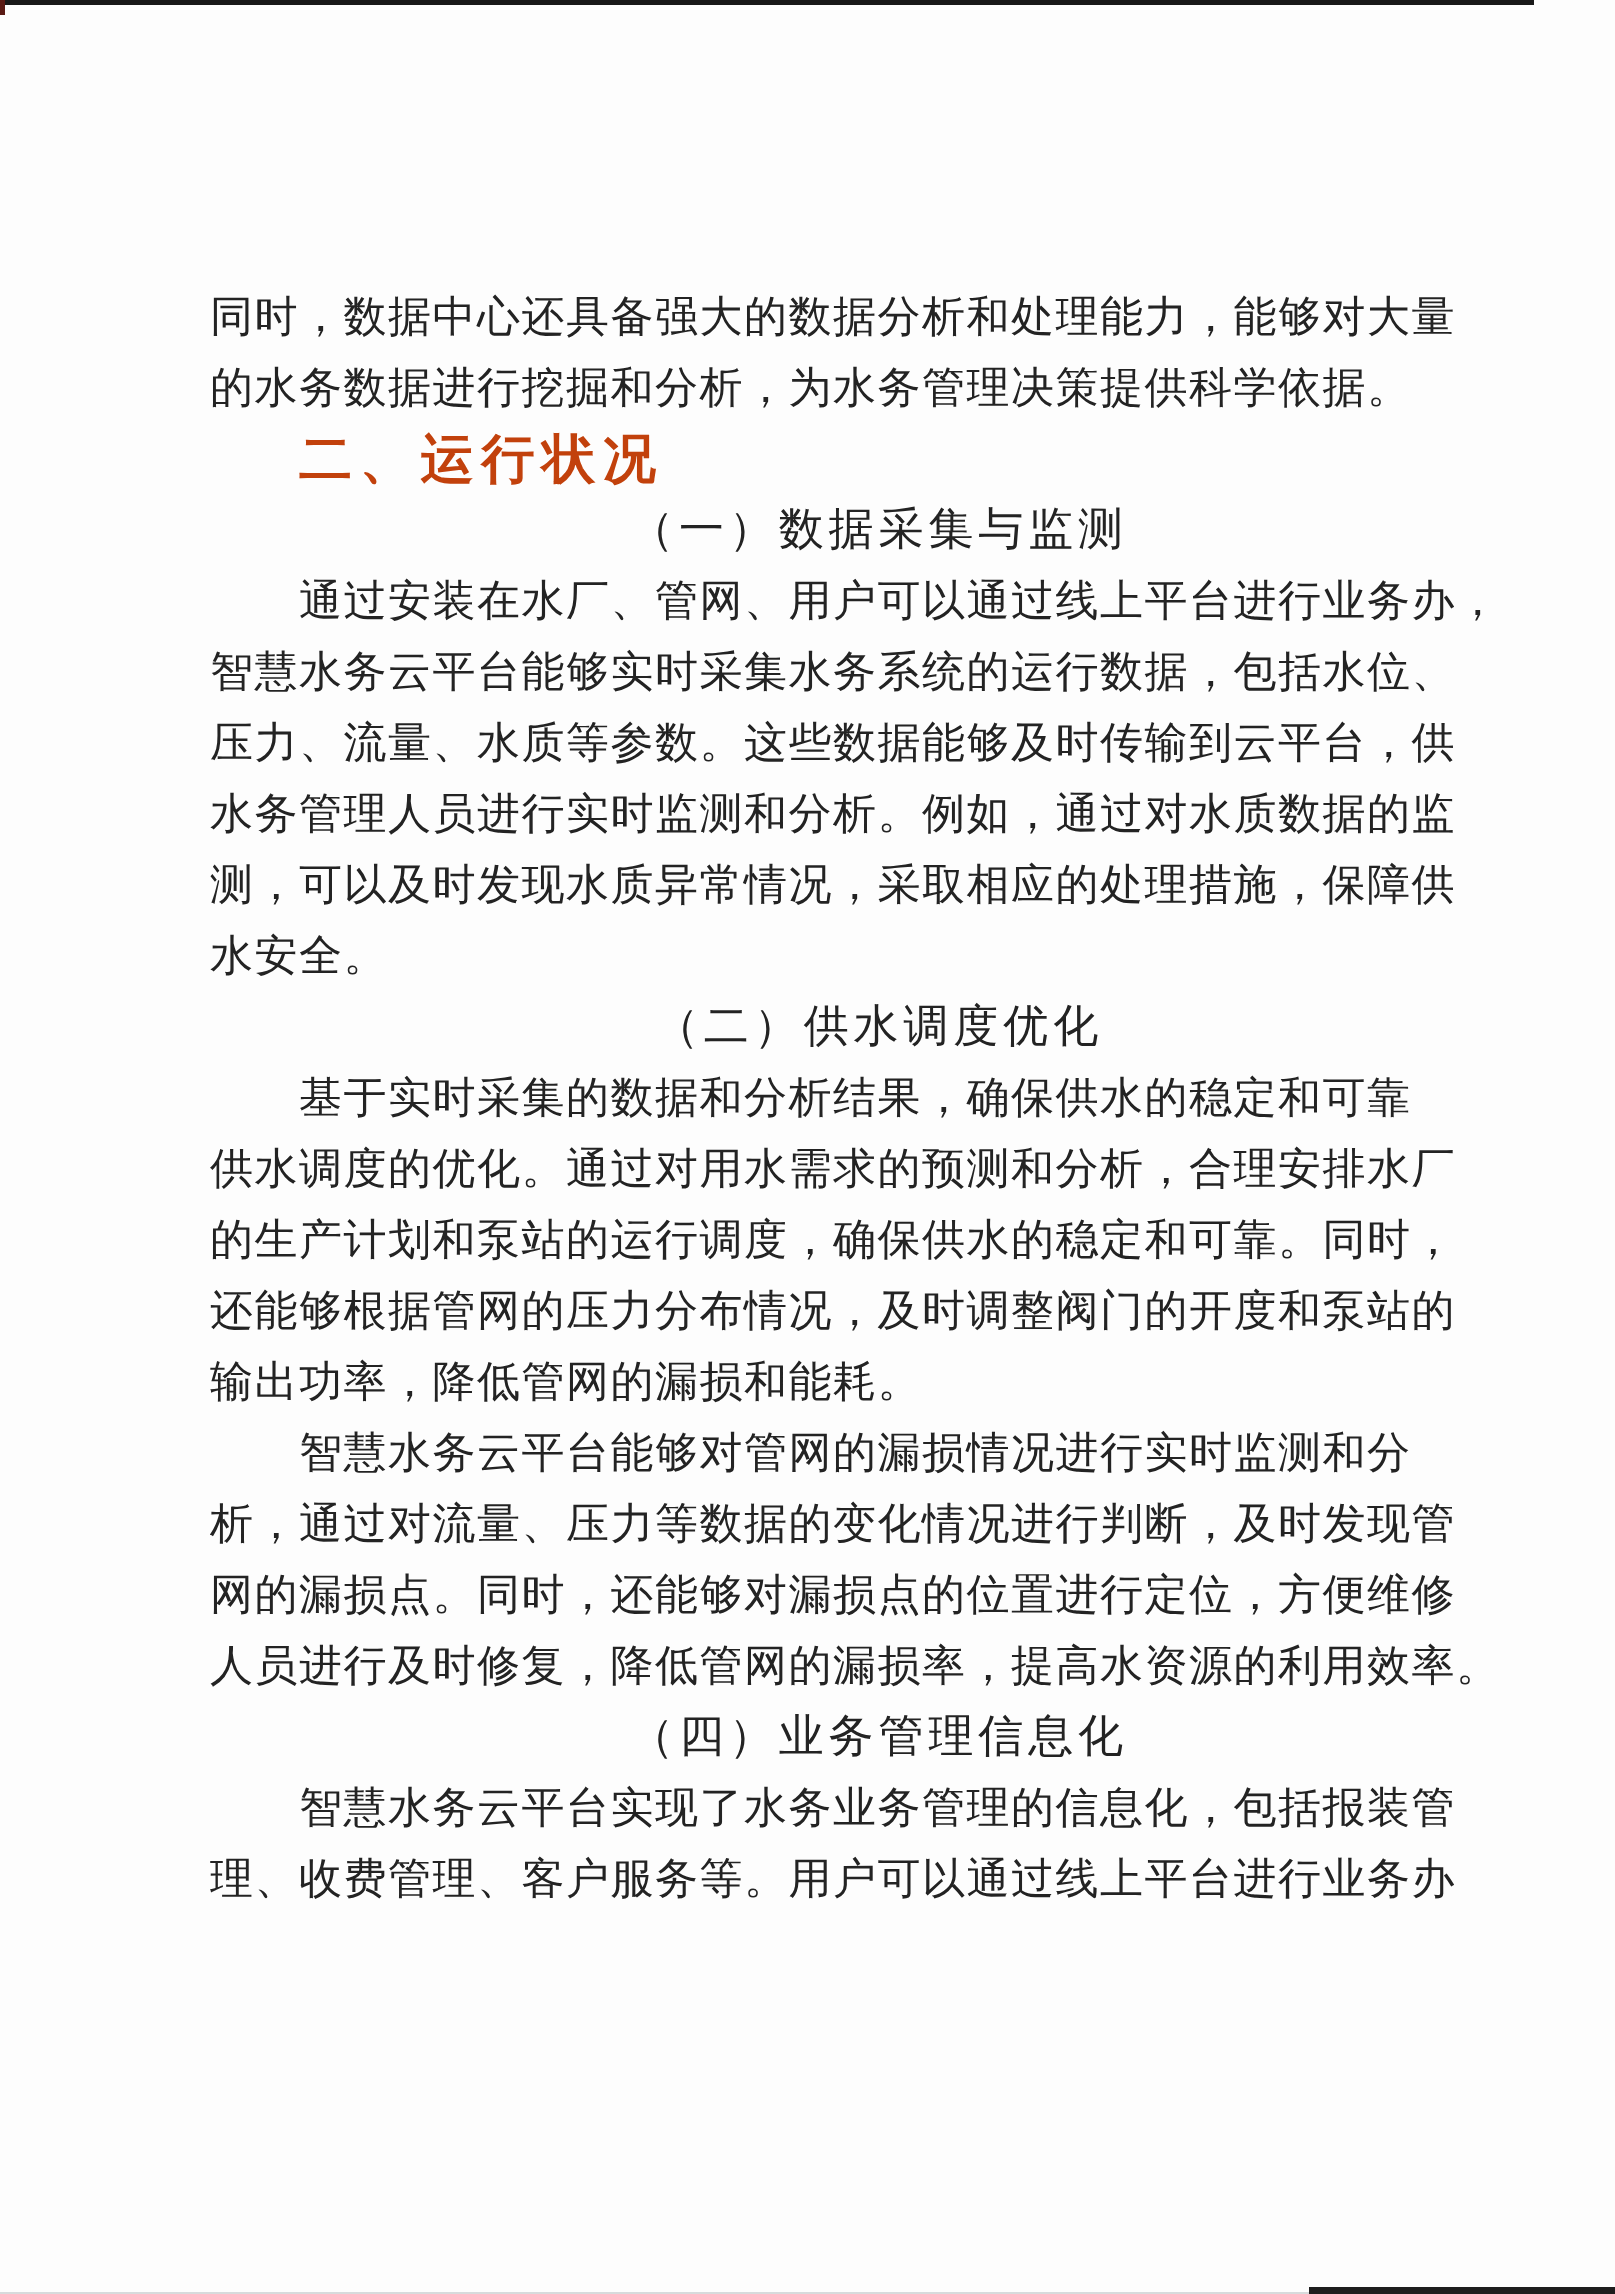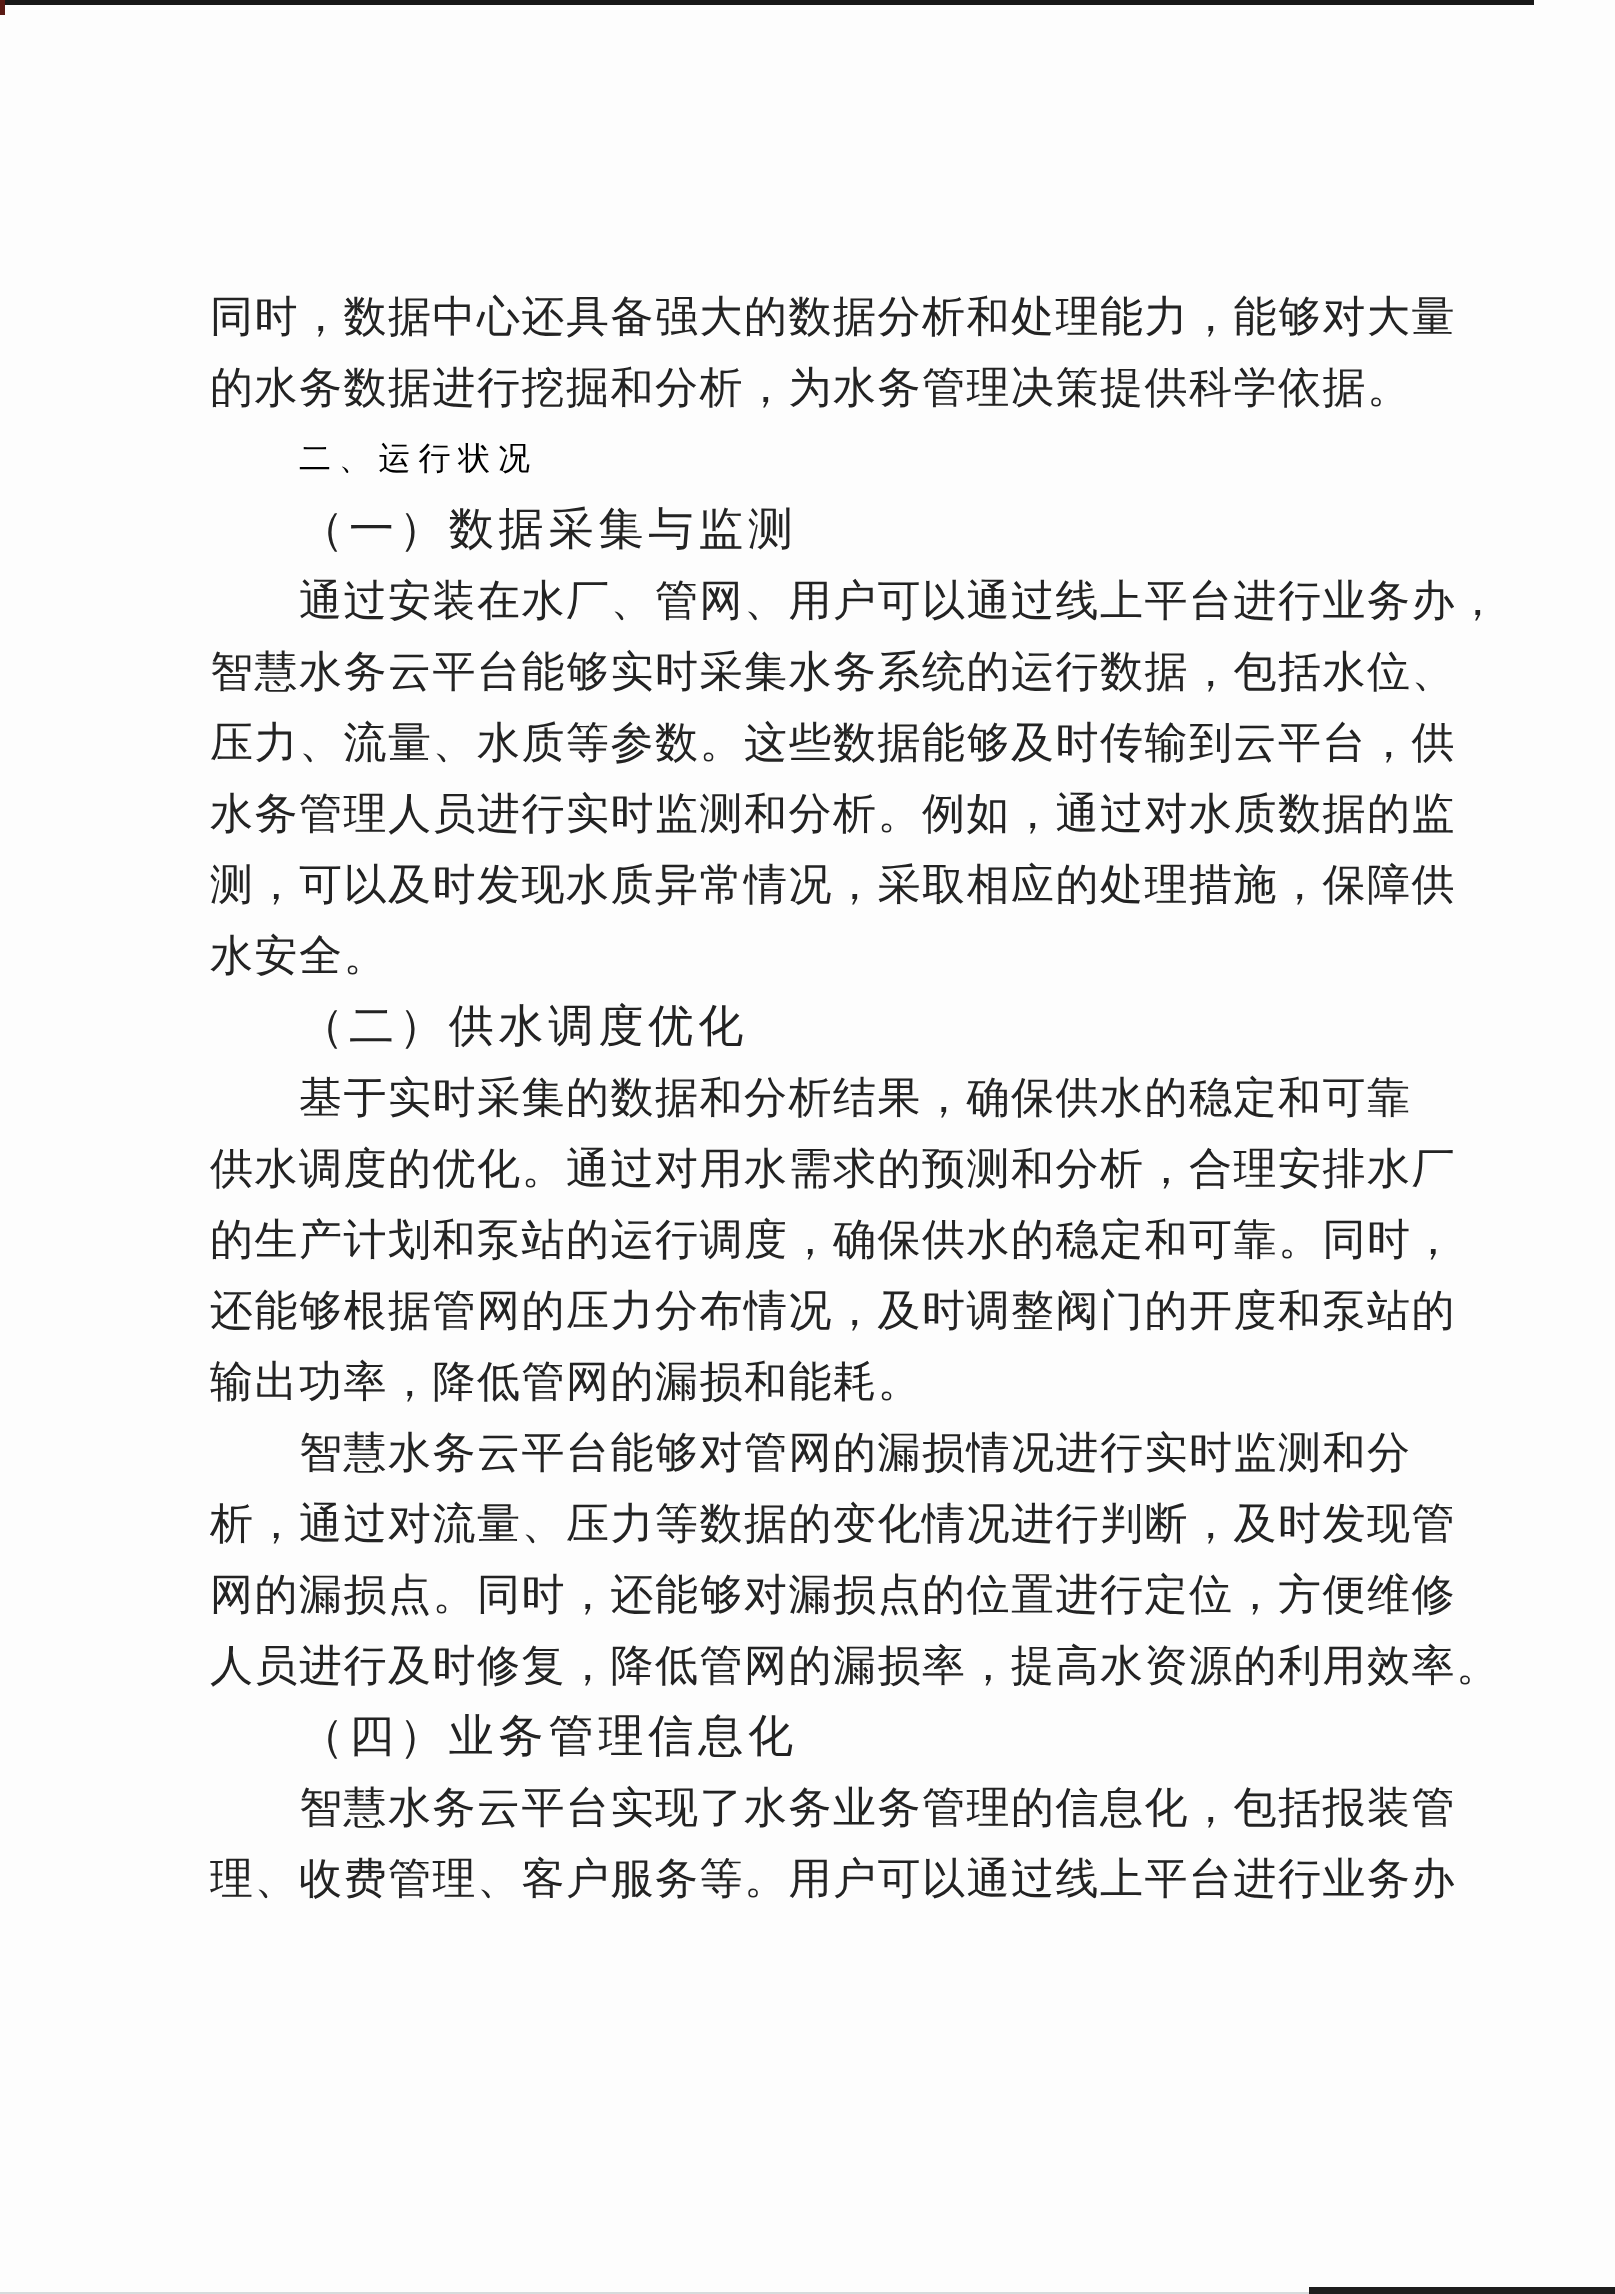--- a/index.html
+++ b/index.html
@@ -59,28 +59,29 @@
     font-size: 43px;
     letter-spacing: 1.5px;
     color: #232323;
     white-space: nowrap;
   }
   .line.indent {
     padding-left: 89px;
   }
   .line.heading {
     font-family: "Liberation Sans", "DejaVu Sans", sans-serif;
-    font-weight: 400;
-    font-size: 32px;
+    font-weight: 700;
+    font-size: 53px;
     letter-spacing: 7.8px;
-    color: #000000;
+    color: #c2410c;
   }
   .line.subheading {
     font-size: 45px;
     letter-spacing: 4.9px;
+    text-align: center;
   }
 </style>
 </head>
 <body>
 
 <div class="page" style="background: rgb(253, 253, 253); color: rgb(35, 35, 35); padding-left: 45px;">
   <div class="scan-edge-top"></div>
   <div class="scan-mark-topleft"></div>
   <div class="scan-edge-right"></div>
   <div class="scan-edge-bottom"></div>

